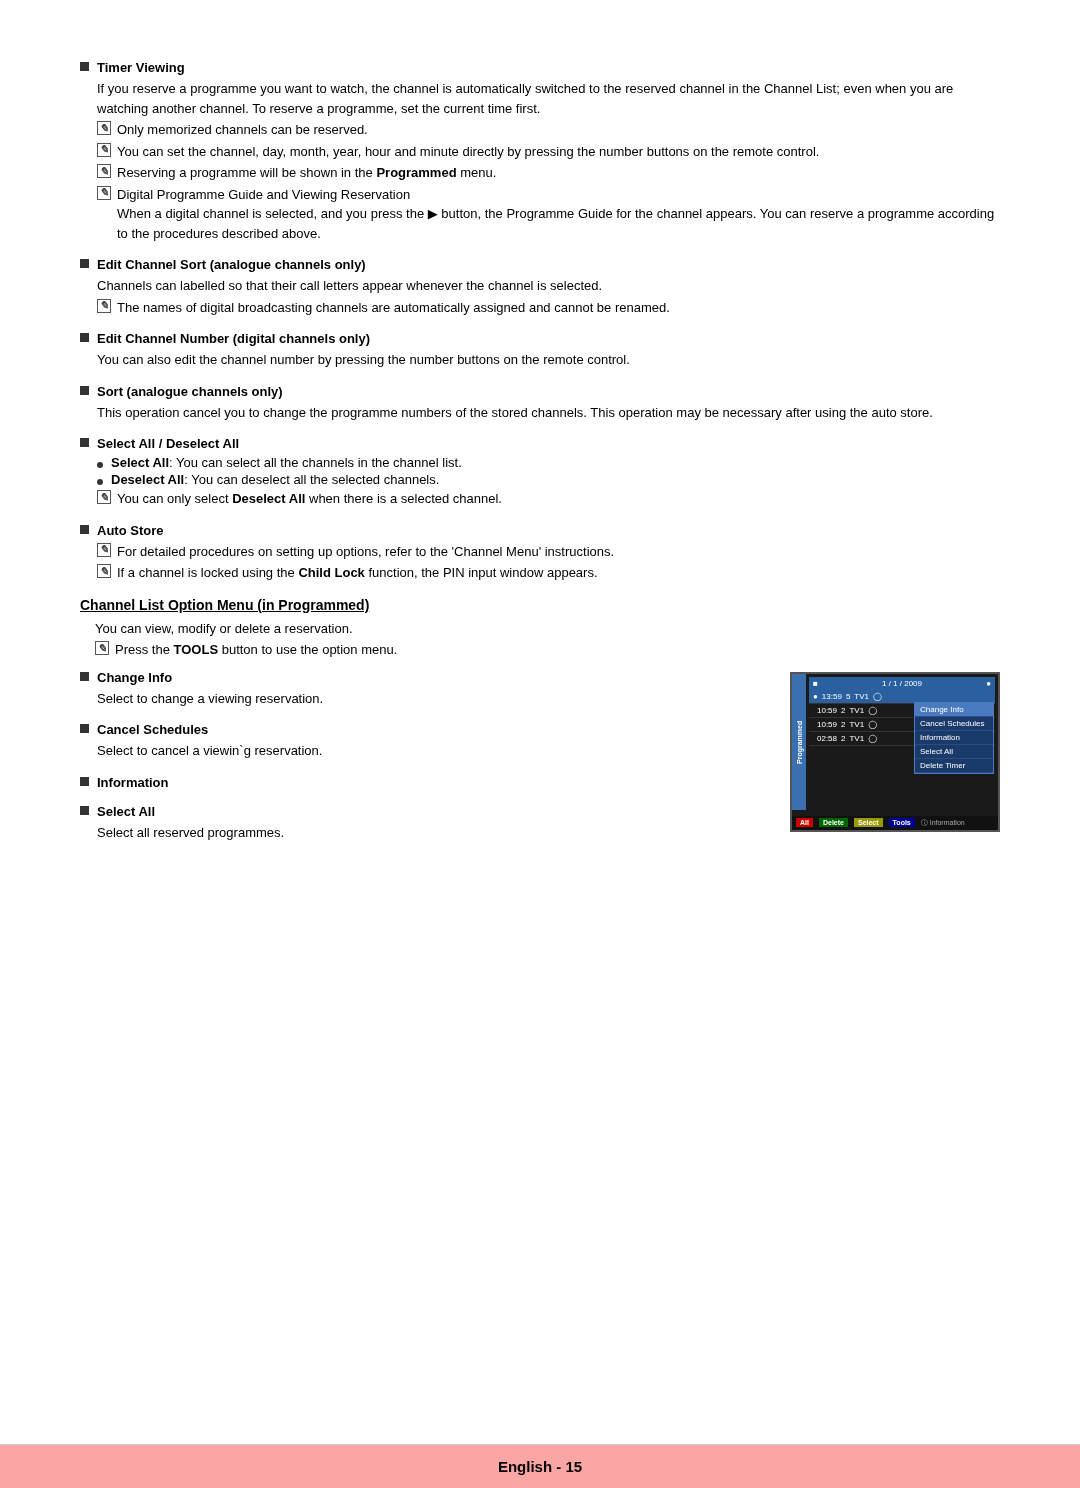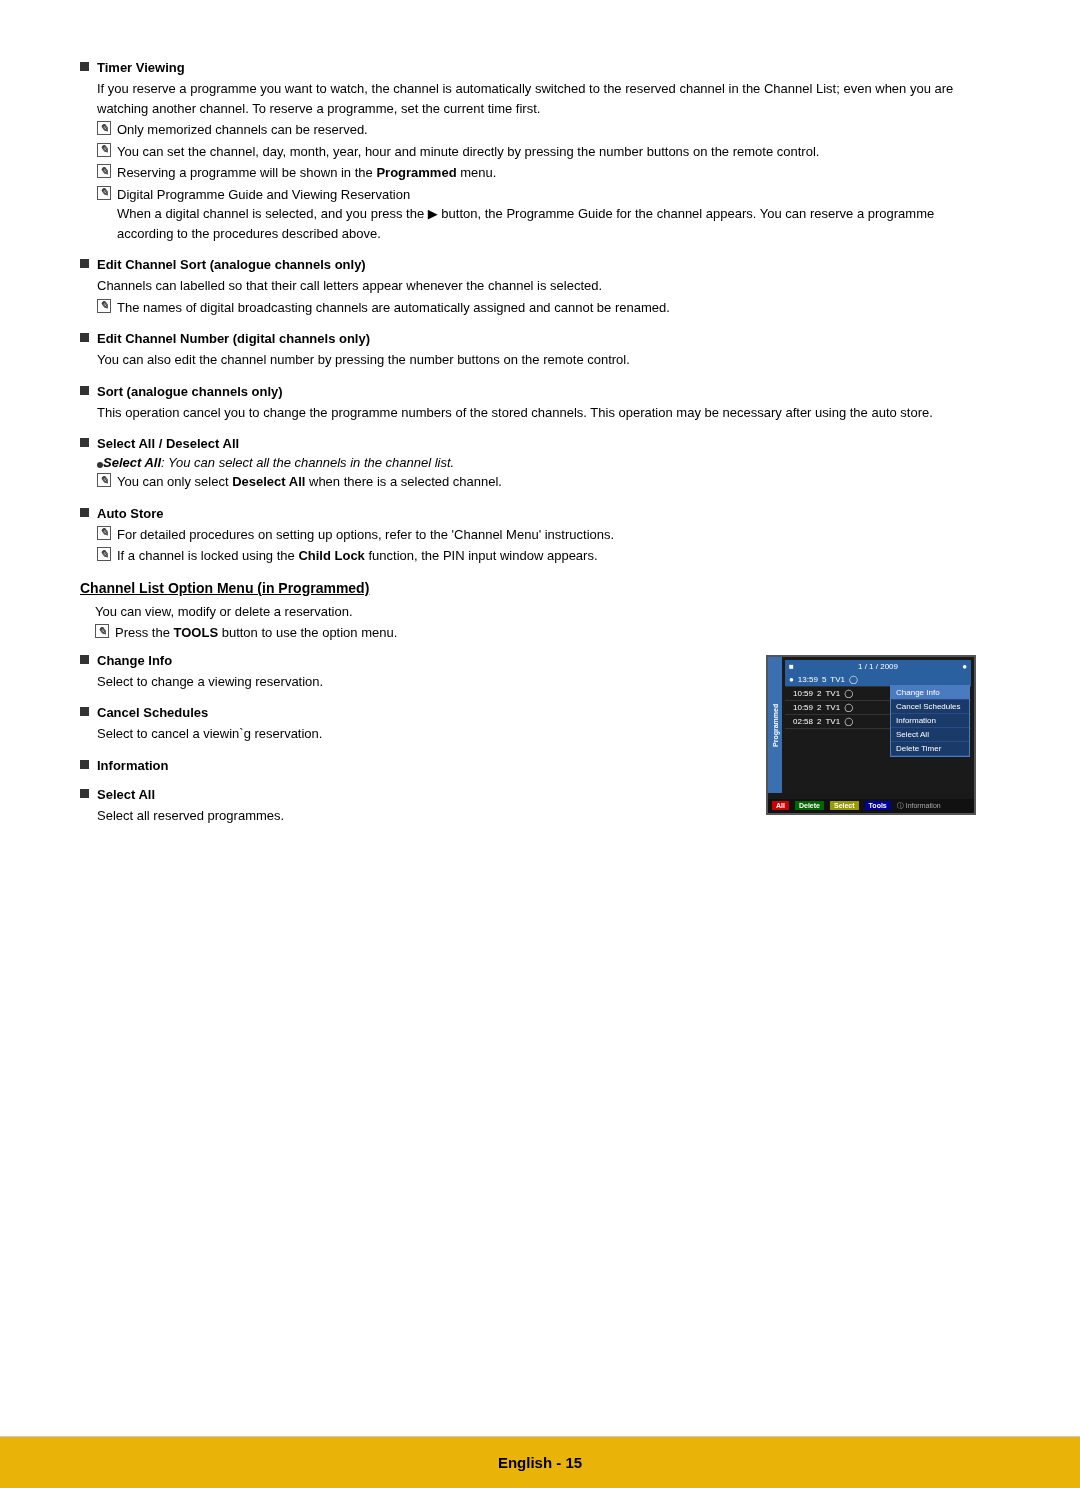--- a/index.html
+++ b/index.html
@@ -6,21 +6,21 @@
     body {
       background: #fff;
       font-family: Arial, Helvetica, sans-serif;
       font-size: 13px;
       color: #000;
       width: 1080px;
       min-height: 1488px;
       position: relative;
     }
     .page-content {
-      padding: 60px 104px 80px 80px;
+      padding: 60px 80px 80px 80px;
       max-width: 1080px;
     }
     .section {
       margin-bottom: 14px;
     }
     .section-title {
       font-weight: bold;
       font-size: 13px;
       display: flex;
       align-items: flex-start;
@@ -61,23 +61,23 @@
       font-weight: bold;
       color: #444;
     }
     .note-text {
       font-size: 13px;
       line-height: 1.5;
     }
     .bullet-dot {
       display: flex;
       align-items: center;
+      gap: 8px;
       margin-left: 17px;
       margin-bottom: 2px;
-      font-style: italic;
     }
     .dot {
       width: 6px;
       height: 6px;
       background: #333;
       border-radius: 50%;
       flex-shrink: 0;
       margin-top: 4px;
     }
     .channel-list-heading {
@@ -91,25 +91,25 @@
     }
     .programmed-body {
       margin-left: 15px;
       line-height: 1.5;
     }
     .footer-bar {
       position: absolute;
       bottom: 0;
       left: 0;
       right: 0;
-      height: 52px;
+      height: 44px;
       display: flex;
       align-items: center;
       justify-content: center;
-      background: #eab308;
+      background: #fca5a5;
       border-top: 1px solid #ccc;
     }
     .footer-label {
       font-size: 15px;
       font-weight: bold;
       color: #000;
     }
     .tv-screenshot {
       float: right;
       width: 210px;
@@ -273,20 +273,24 @@
 
   <div class="section">
     <div class="section-title">
       <span class="bullet-square"></span>
       <span>Select All / Deselect All</span>
     </div>
     <div class="bullet-dot">
       <span class="dot"></span>
       <span><strong>Select All</strong>: You can select all the channels in the channel list.</span>
     </div>
+    <div class="bullet-dot">
+      <span class="dot"></span>
+      <span><strong>Deselect All</strong>: You can deselect all the selected channels.</span>
+    </div>
     <div class="note-line">
       <span class="note-icon">✎</span>
       <span class="note-text">You can only select <strong>Deselect All</strong> when there is a selected channel.</span>
     </div>
   </div>
 
   <div class="section">
     <div class="section-title">
       <span class="bullet-square"></span>
       <span>Auto Store</span>

